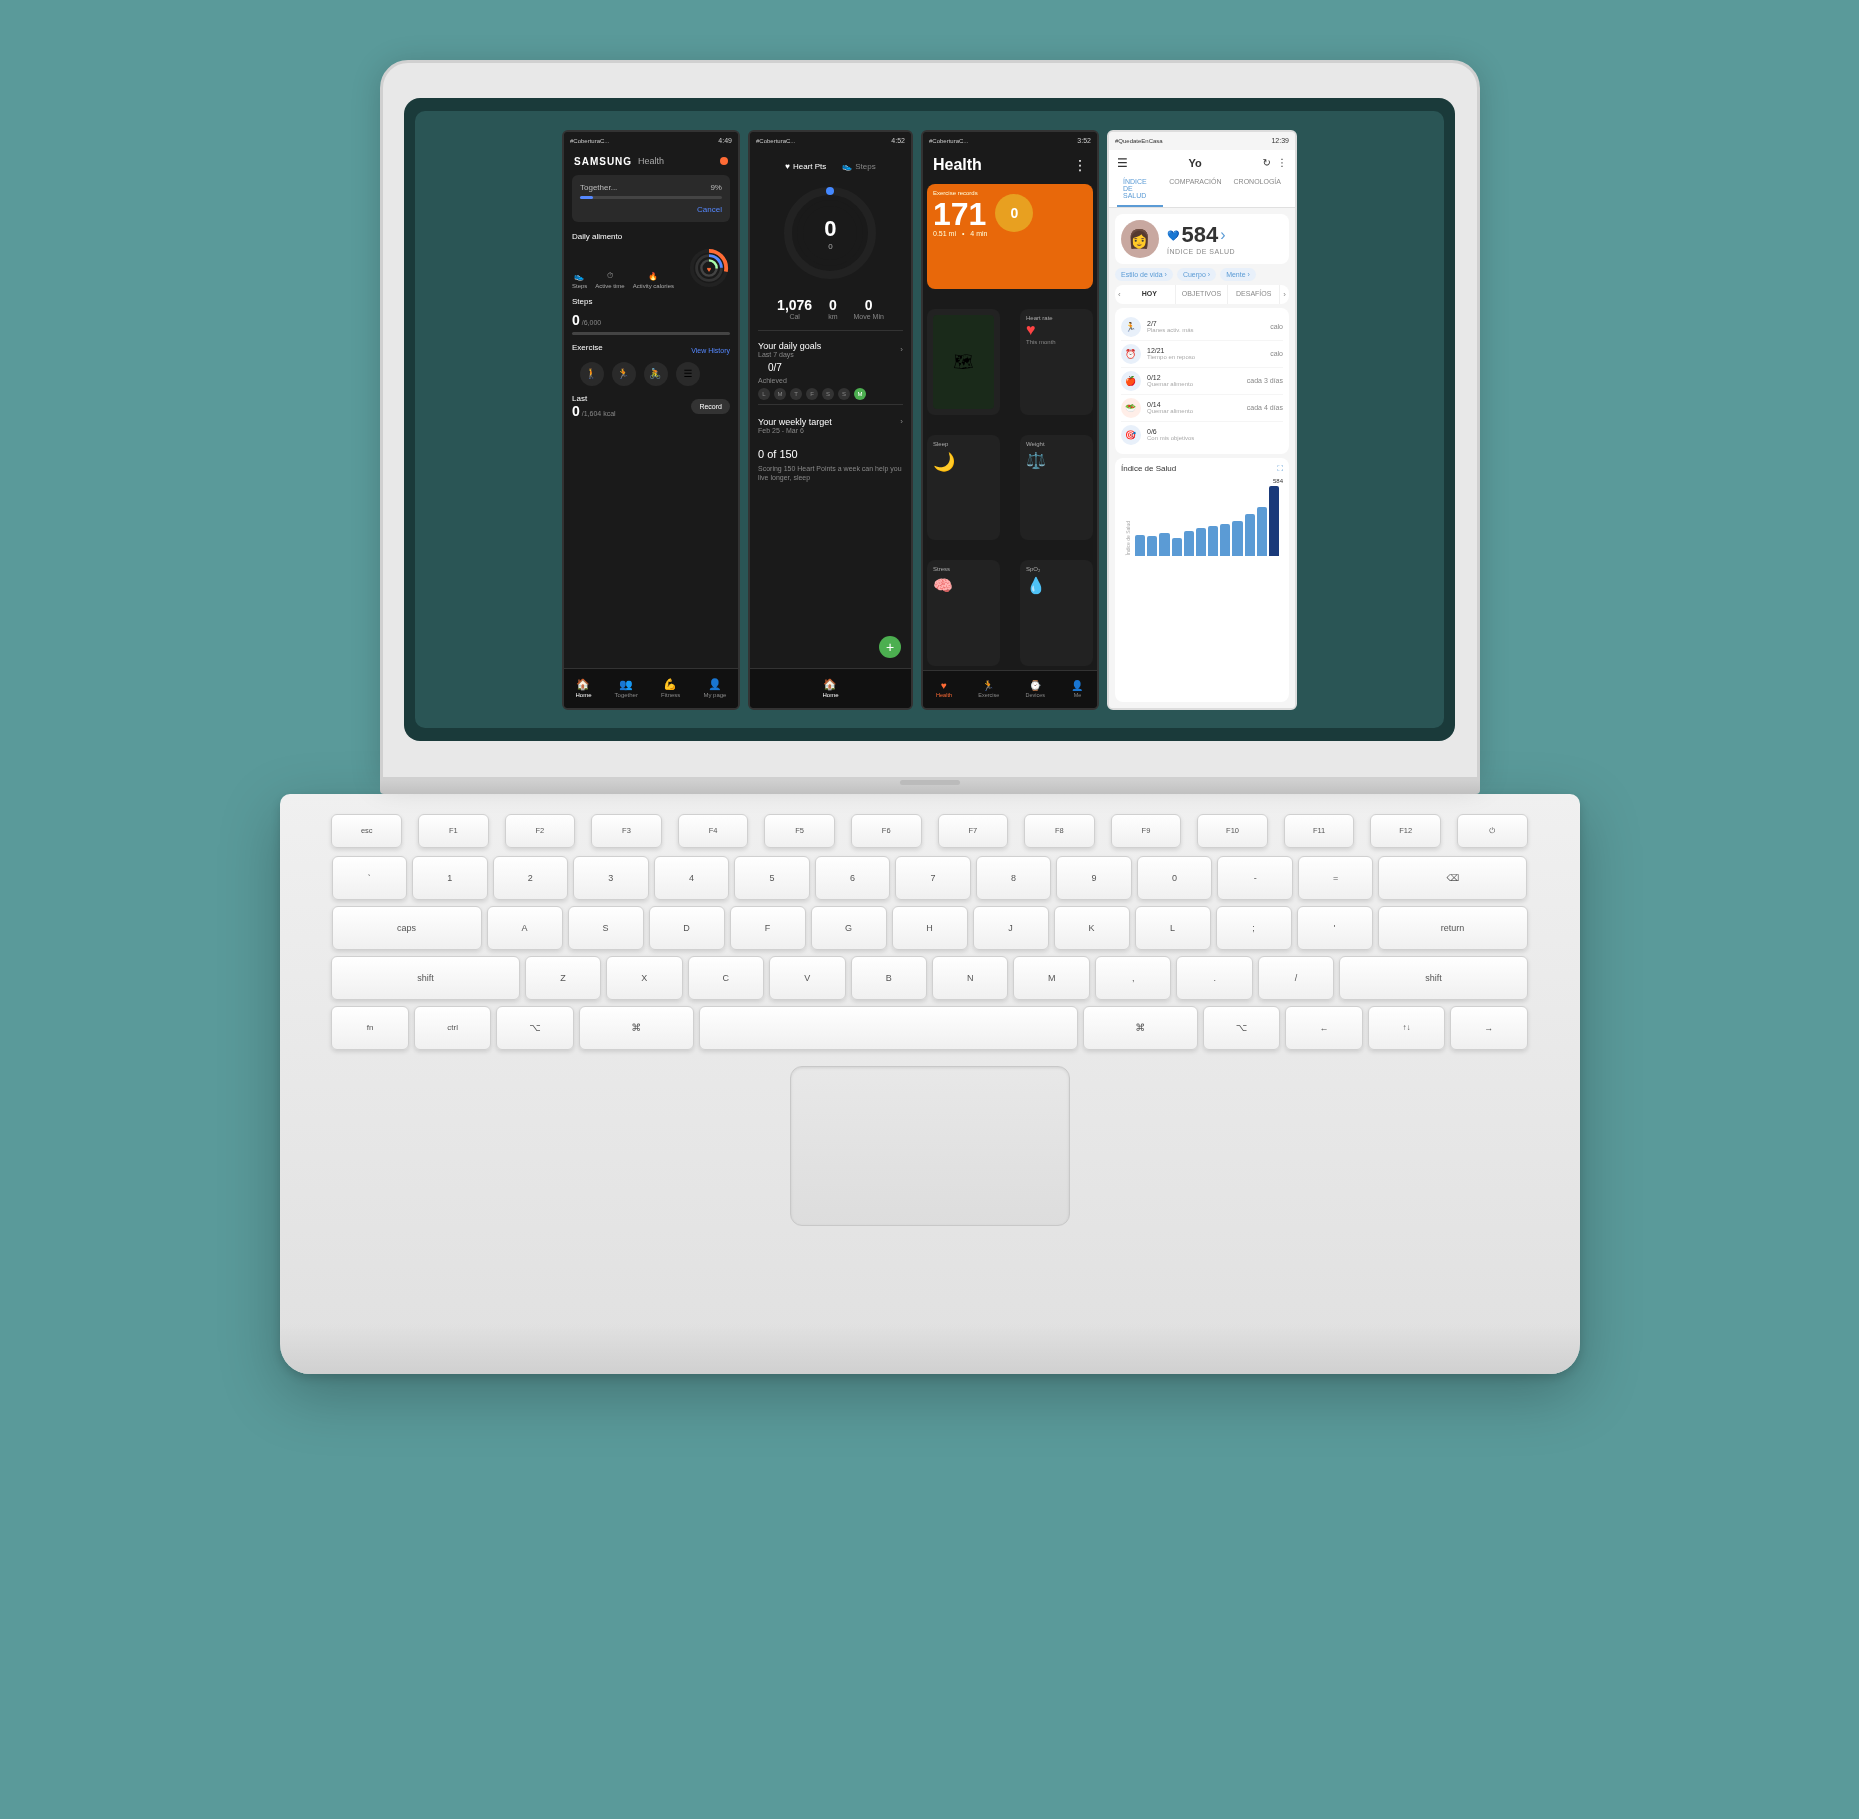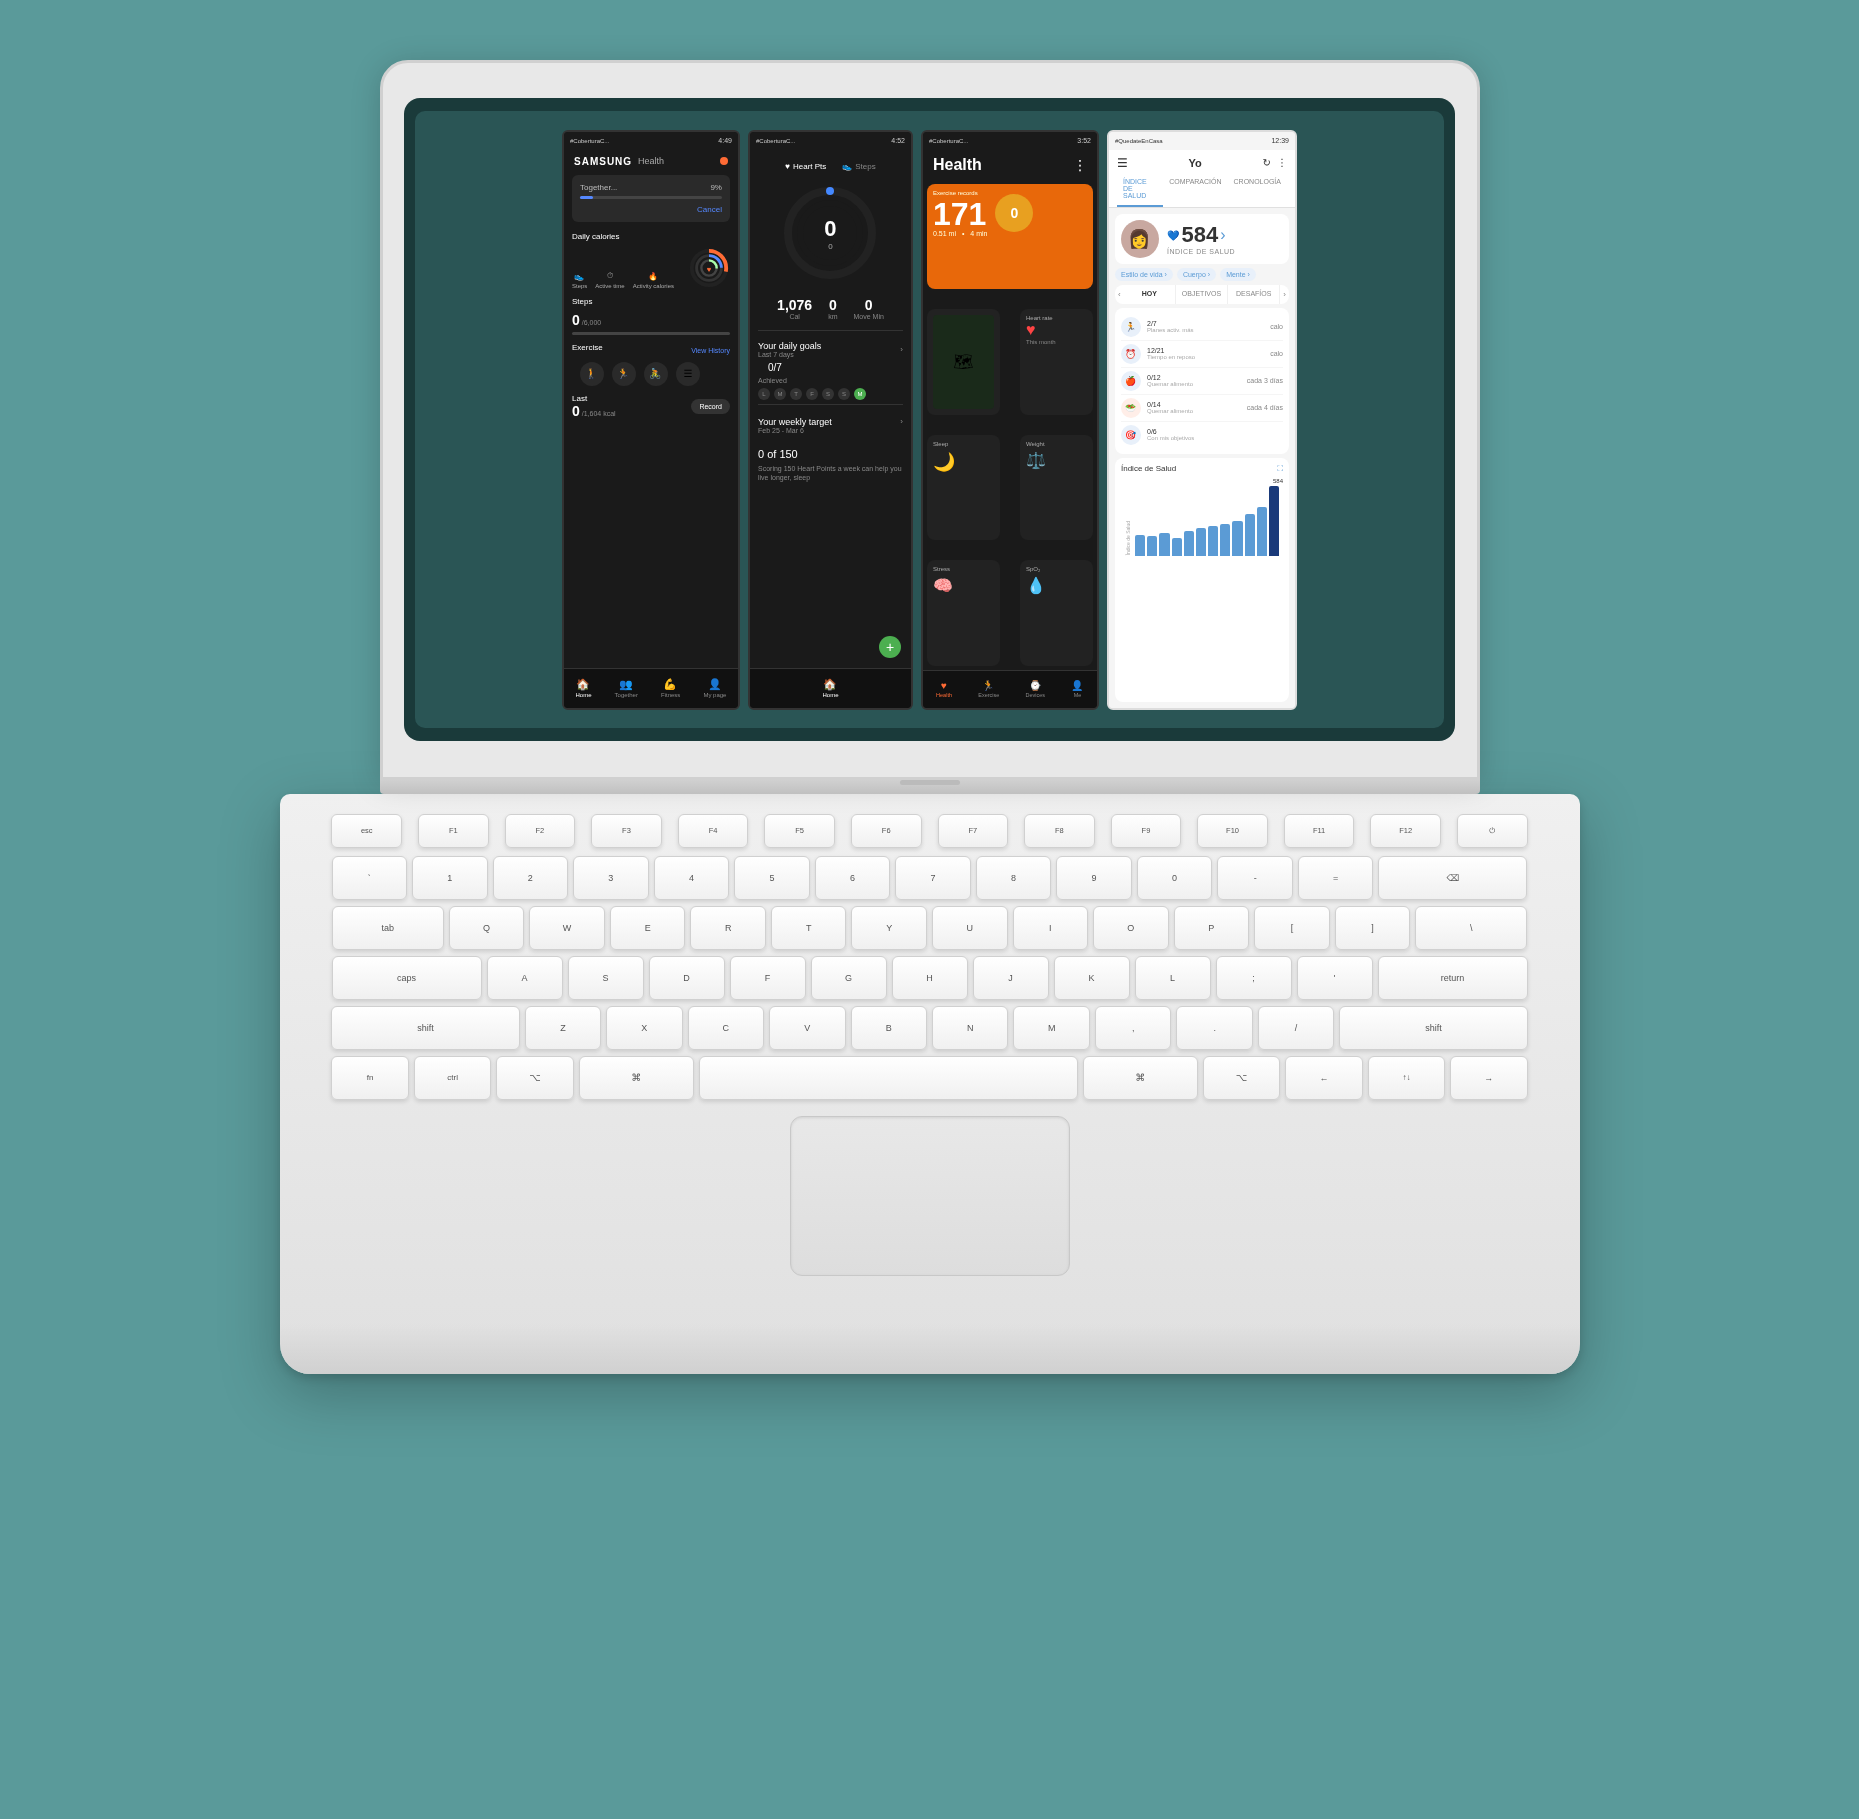--- a/index.html
+++ b/index.html
@@ -796,21 +796,21 @@
             </div>
             <div class="p1-progress-track">
               <div class="p1-progress-fill"></div>
             </div>
             <div style="text-align:right;">
               <button class="p1-cancel-btn">Cancel</button>
             </div>
           </div>
 
           <div class="p1-daily-activity">
-            <div class="p1-section-title">Daily calories</div>
+            <div class="p1-section-title">Daily alimento</div>
             <div class="p1-activity-row">
               <div class="p1-activity-item">
                 <span class="p1-activity-icon">👟</span>
                 <span style="font-size:6px;color:#aaa;">Steps</span>
               </div>
               <div class="p1-activity-item">
                 <span class="p1-activity-icon">⏱</span>
                 <span style="font-size:6px;color:#aaa;">Active time</span>
               </div>
               <div class="p1-activity-item">
@@ -1221,36 +1221,20 @@
         <div class="key">6</div>
         <div class="key">7</div>
         <div class="key">8</div>
         <div class="key">9</div>
         <div class="key">0</div>
         <div class="key">-</div>
         <div class="key">=</div>
         <div class="key wide-2">⌫</div>
       </div>
 
-      <div class="key-row">
-        <div class="key wide-1-5">tab</div>
-        <div class="key">Q</div>
-        <div class="key">W</div>
-        <div class="key">E</div>
-        <div class="key">R</div>
-        <div class="key">T</div>
-        <div class="key">Y</div>
-        <div class="key">U</div>
-        <div class="key">I</div>
-        <div class="key">O</div>
-        <div class="key">P</div>
-        <div class="key">[</div>
-        <div class="key">]</div>
-        <div class="key wide-1-5">\</div>
-      </div>
 
       <div class="key-row">
         <div class="key wide-2">caps</div>
         <div class="key">A</div>
         <div class="key">S</div>
         <div class="key">D</div>
         <div class="key">F</div>
         <div class="key">G</div>
         <div class="key">H</div>
         <div class="key">J</div>

